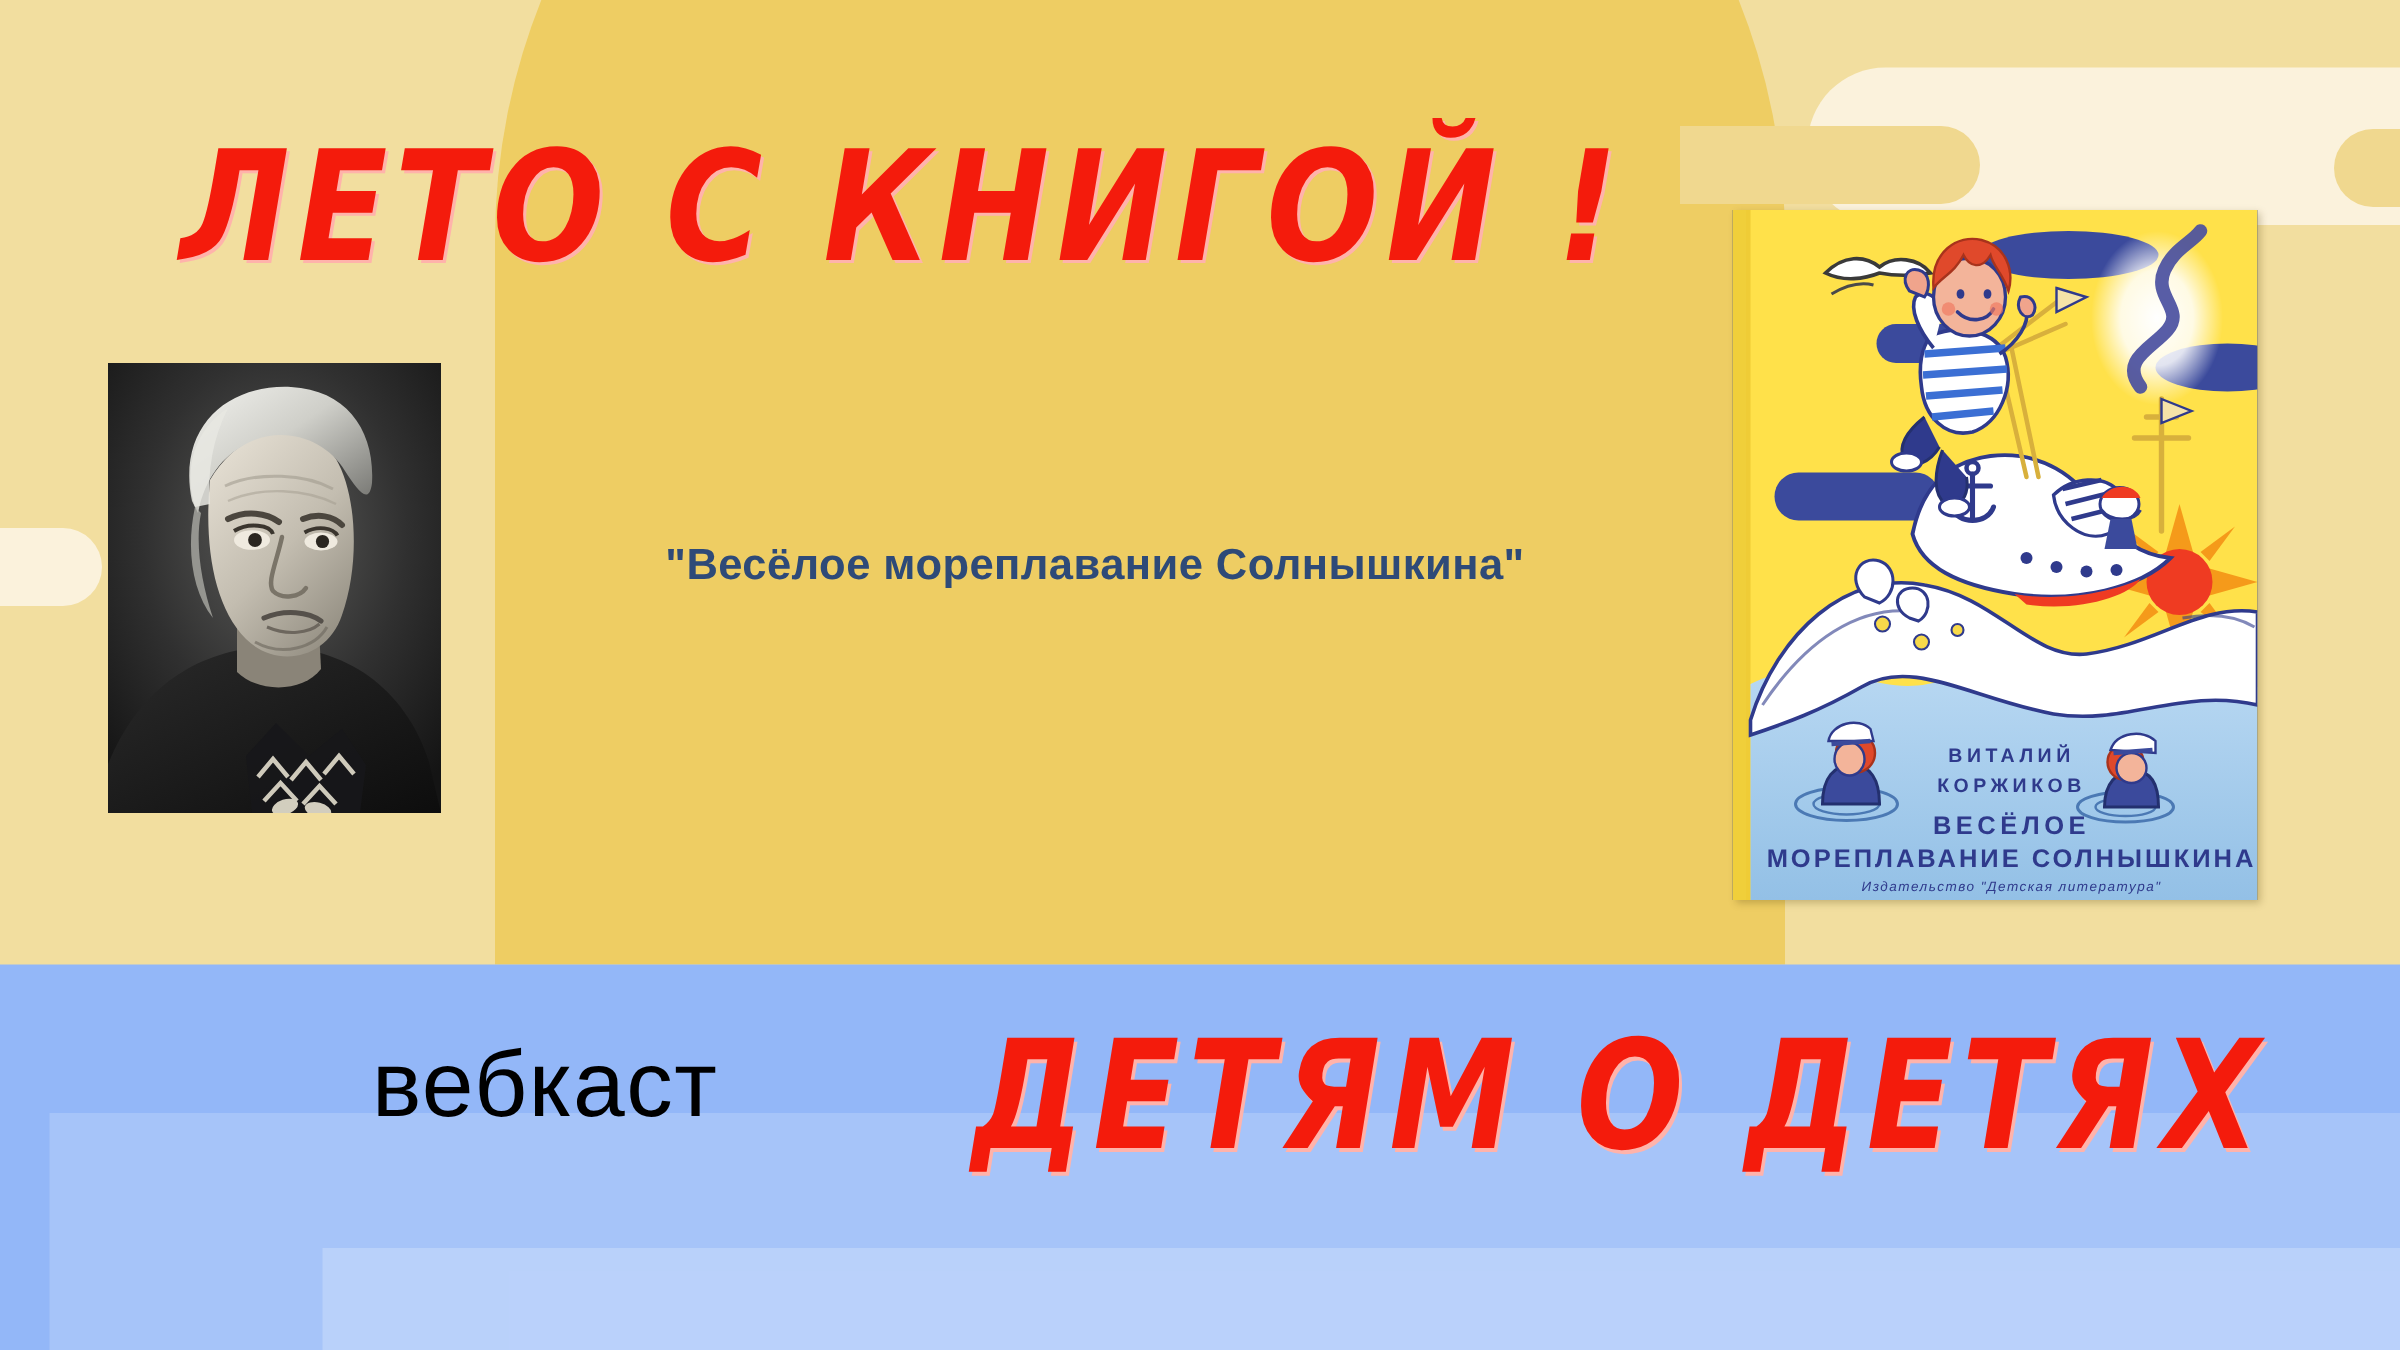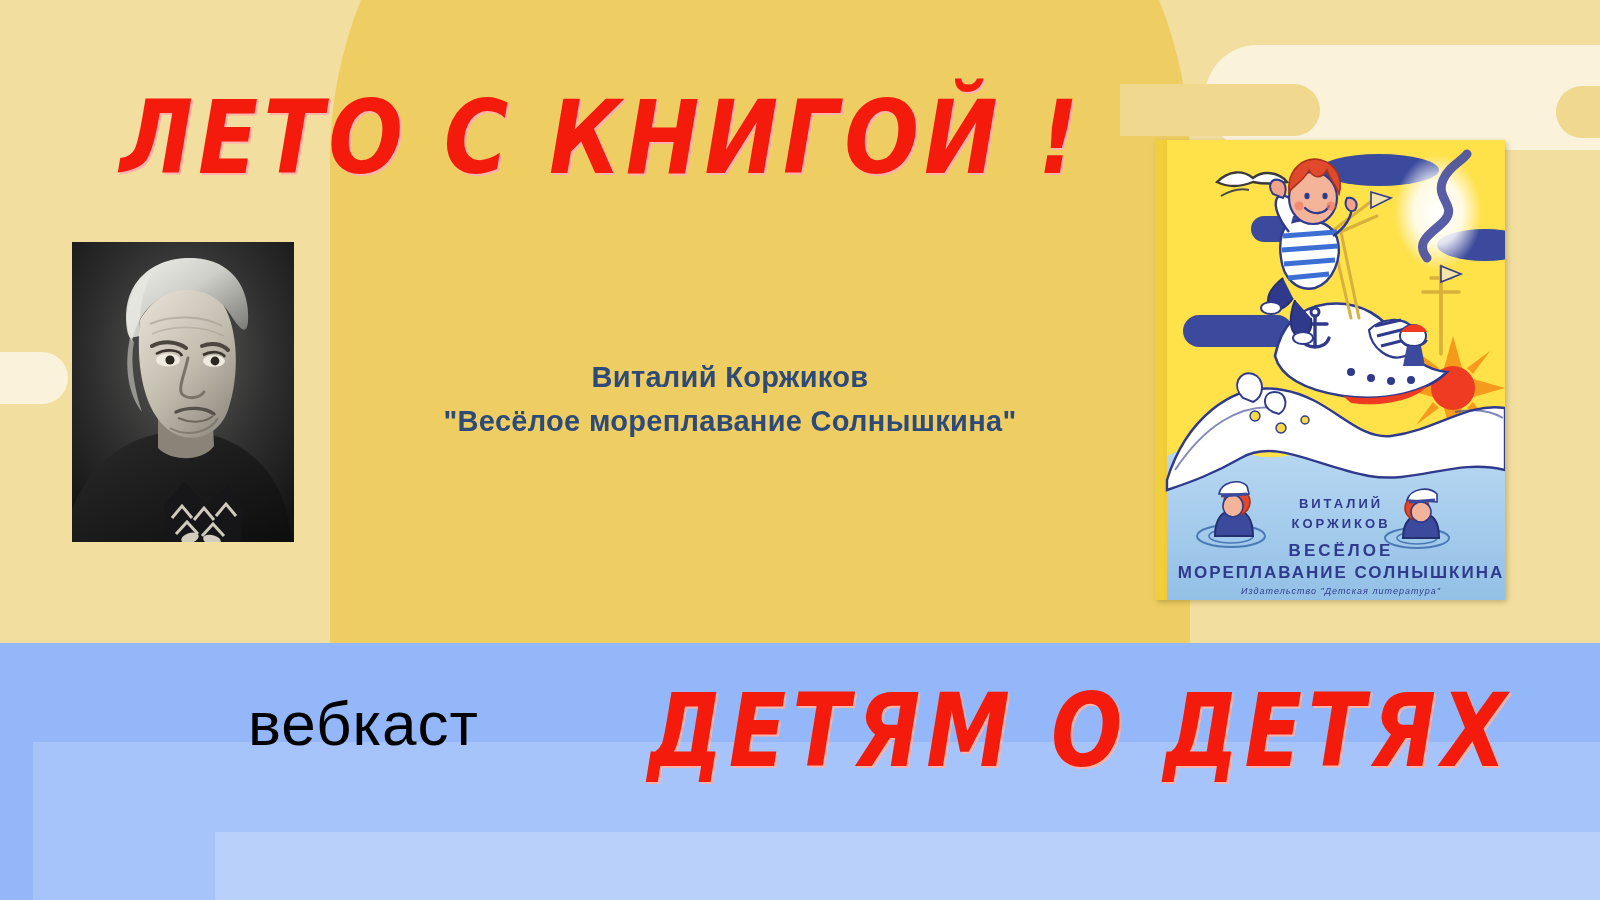--- a/index.html
+++ b/index.html
@@ -174,21 +174,20 @@
         </g>
         <g fill="#ddd8c8">
           <ellipse cx="118" cy="296" rx="9" ry="5" transform="rotate(-18 118 296)"></ellipse>
           <ellipse cx="140" cy="298" rx="9" ry="5" transform="rotate(14 140 298)"></ellipse>
         </g>
       </g>
     </svg>
   </div>
 
   <div class="credit">
-    <div class="author">Виталий Коржиков</div>
     <div class="title">"Весёлое мореплавание Солнышкина"</div>
   </div>
 
   <div class="book">
     <svg viewBox="0 0 350 460" preserveAspectRatio="none">
       <defs>
         <linearGradient id="seag" x1="0" y1="0" x2="0" y2="1">
           <stop offset="0%" stop-color="#b8d8f2"></stop>
           <stop offset="100%" stop-color="#93c0e6"></stop>
         </linearGradient>

